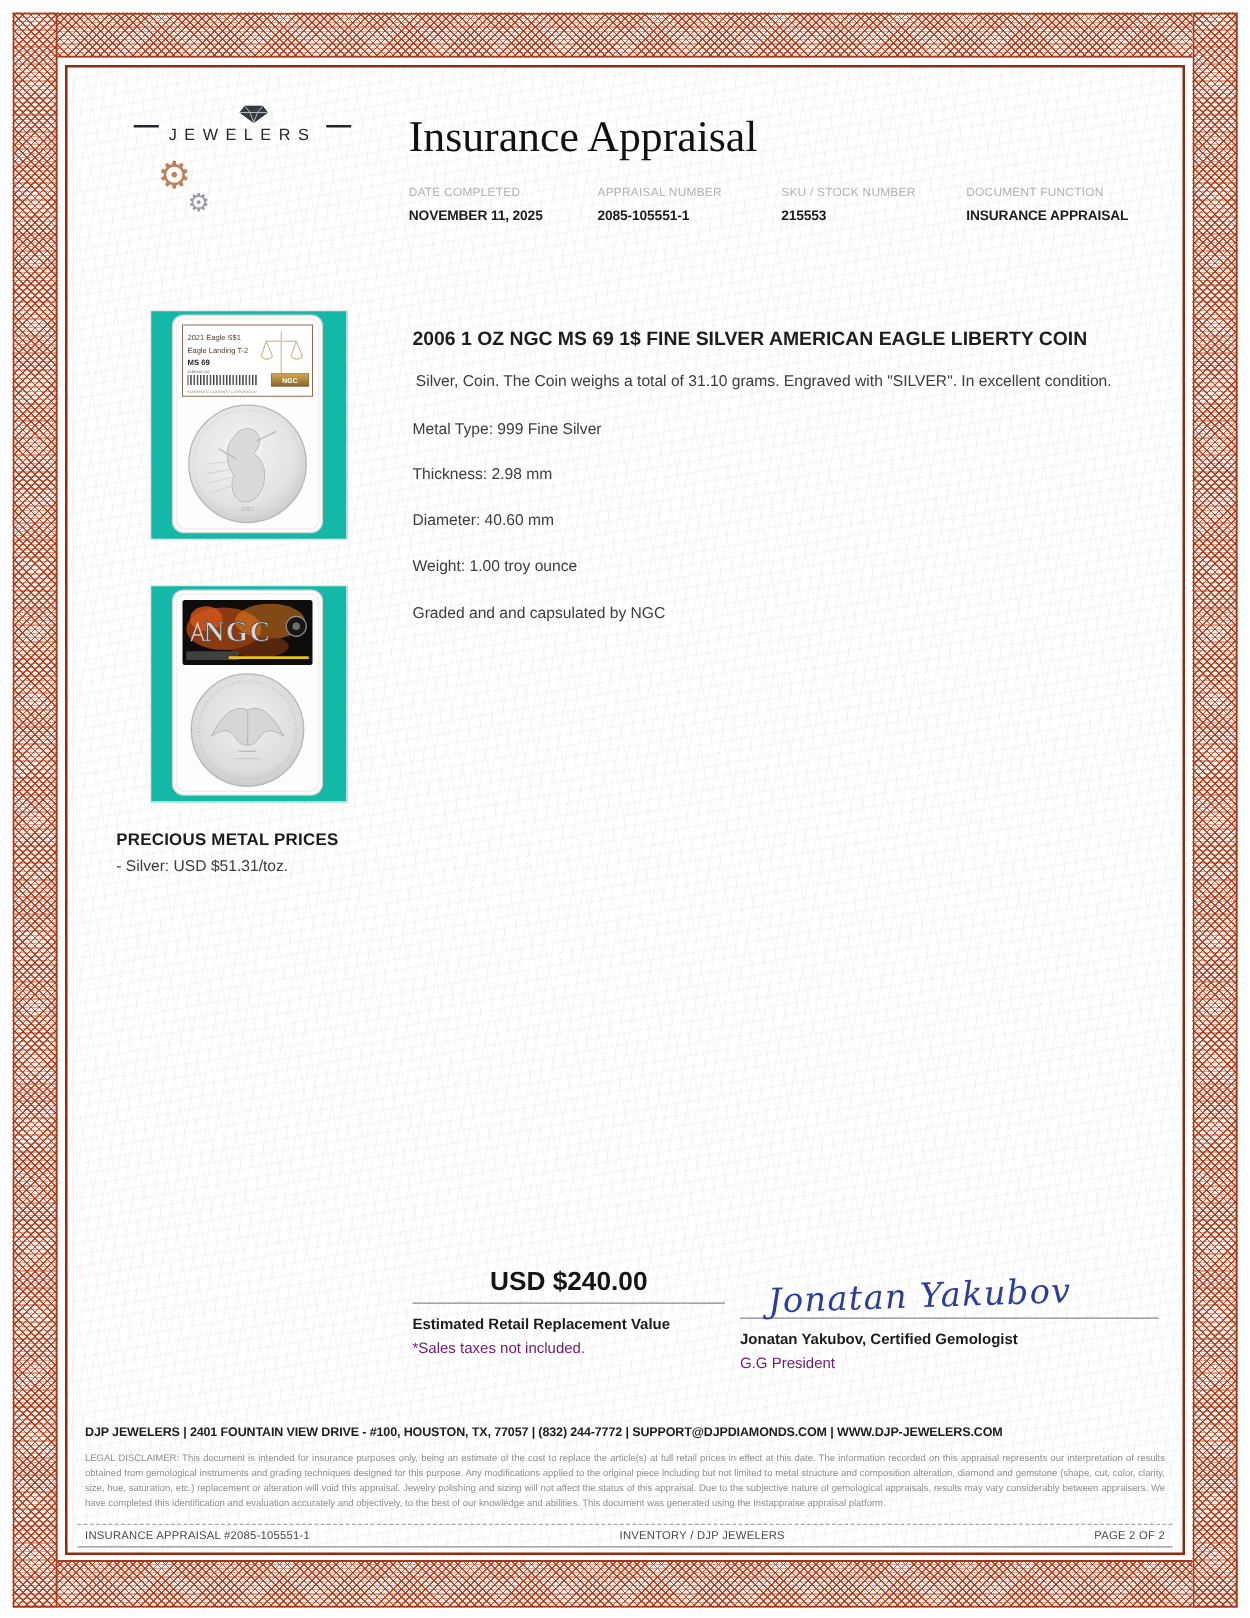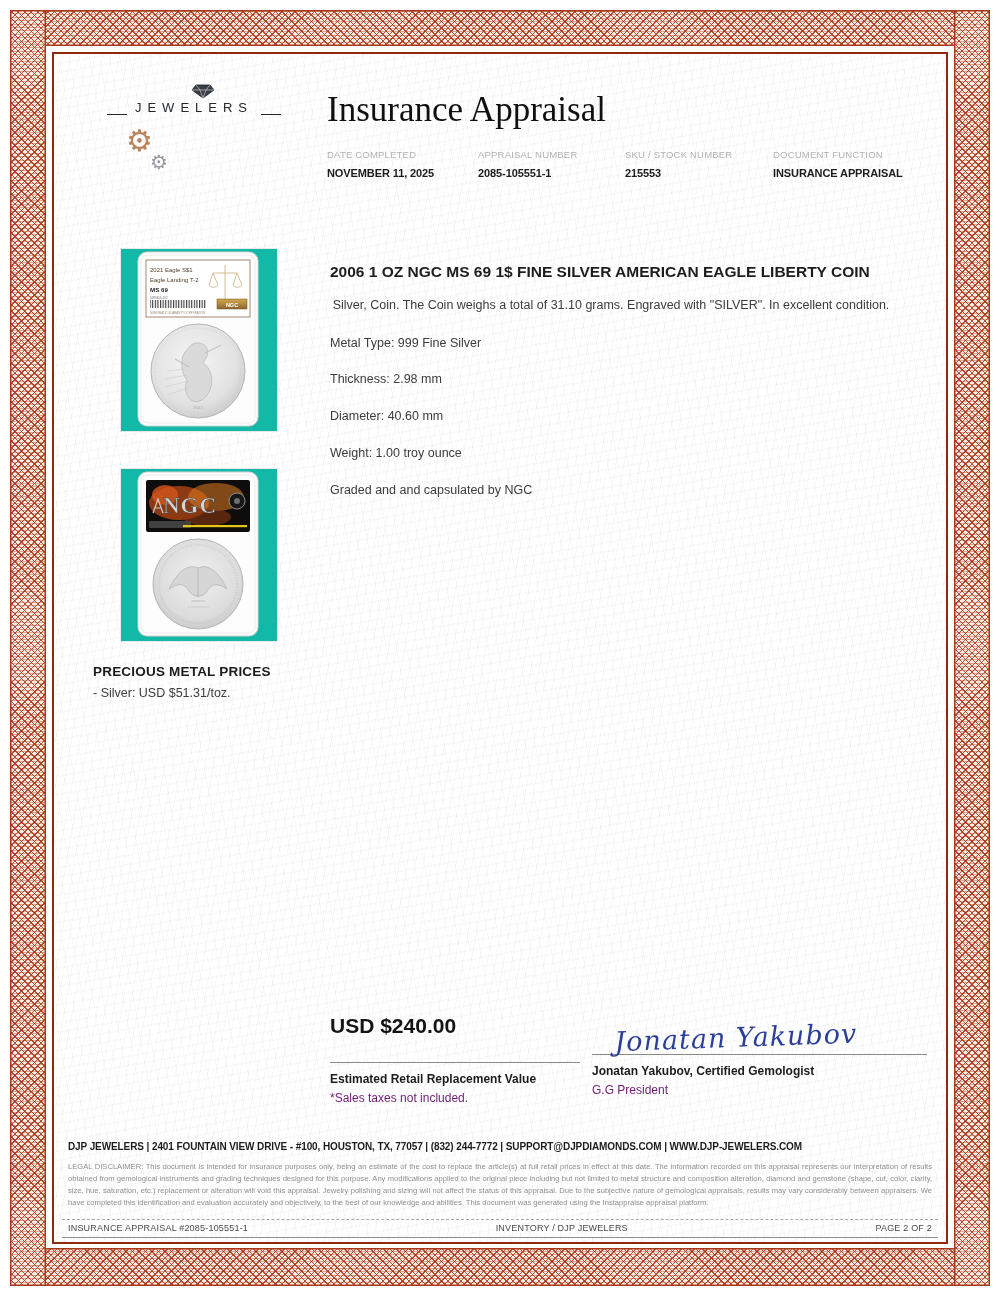--- a/index.html
+++ b/index.html
@@ -32,21 +32,21 @@
   
   .logo{left:92px;top:84px;width:204px;height:148px;text-align:center;}
   .logo-diamond{position:absolute;left:50%;top:0;transform:translateX(-3px);}
   .logo-mono{position:relative;margin-top:16px;font-family:"Liberation Serif", serif;
     font-weight:700;font-size:72px;line-height:1;letter-spacing:1px;color:#23262c;
     text-shadow:0 2px 1px rgba(0,0,0,.25), 0 0 1px #000;}
   .logo-gear1{position:absolute;left:34px;top:26px;font-size:30px;color:#b5764a;opacity:.9;
     font-family:"DejaVu Sans", sans-serif;text-shadow:none;}
   .logo-gear2{position:absolute;left:58px;top:52px;font-size:20px;color:#8d8d96;opacity:.9;
     font-family:"DejaVu Sans", sans-serif;text-shadow:none;}
-  .logo-word{display:flex;align-items:flex-end;justify-content:center;gap:8px;margin-top:8px;
+  .logo-word{display:flex;align-items:flex-start;justify-content:center;gap:8px;margin-top:8px;
     font-size:13px;letter-spacing:6px;color:#23262c;font-weight:400;}
   .logo-word .rule{height:1.5px;width:20px;background:#23262c;}
 
   
   .doc-title{left:327px;top:90px;font-family:"Liberation Serif", serif;font-size:35px;color:#101010;}
   .fields{left:327px;top:149px;width:580px;display:flex;}
   .field{flex:0 0 auto;}
   .field:nth-child(1){width:151px;}
   .field:nth-child(2){width:147px;}
   .field:nth-child(3){width:148px;}
@@ -68,21 +68,21 @@
   .p-desc{font-size:12.5px;color:#3c3c3c;line-height:1.55;margin:0 0 18px 0;width:562px;text-align:center;}
   .p-attr{font-size:12.5px;color:#3c3c3c;line-height:1.5;margin:0 0 18px 0;}
 
   
   .metal{left:93px;top:664px;width:300px;}
   .m-head{font-size:13.5px;font-weight:700;color:#1c1c1c;letter-spacing:.2px;margin:0 0 7px 0;}
   .m-line{font-size:12.5px;color:#3c3c3c;margin:0;}
 
   
   .val-col{left:330px;top:1014px;width:250px;}
-  .v-amount{font-size:21px;font-weight:700;color:#141414;margin:0 0 24px 0;}
+  .v-amount{font-size:21px;font-weight:700;color:#141414;margin:0 0 4px 0;text-align:center;}
   .v-rule{border-top:1px solid #8a8a8a;margin:0 0 9px 0;}
   .v-label{font-size:12px;font-weight:700;color:#1c1c1c;margin:0 0 5px 0;}
   .v-note{font-size:12px;color:#701a75;margin:0;}
   .sig-col{left:592px;top:1000px;width:335px;}
   .sig-script{height:52px;display:flex;align-items:flex-end;padding-left:22px;
     font-family:"DejaVu Serif", serif;font-style:italic;font-size:27px;color:#2b3e9a;
     transform:rotate(-2deg);letter-spacing:1px;}
   .sig-col .v-rule{margin-top:2px;}
 
   

